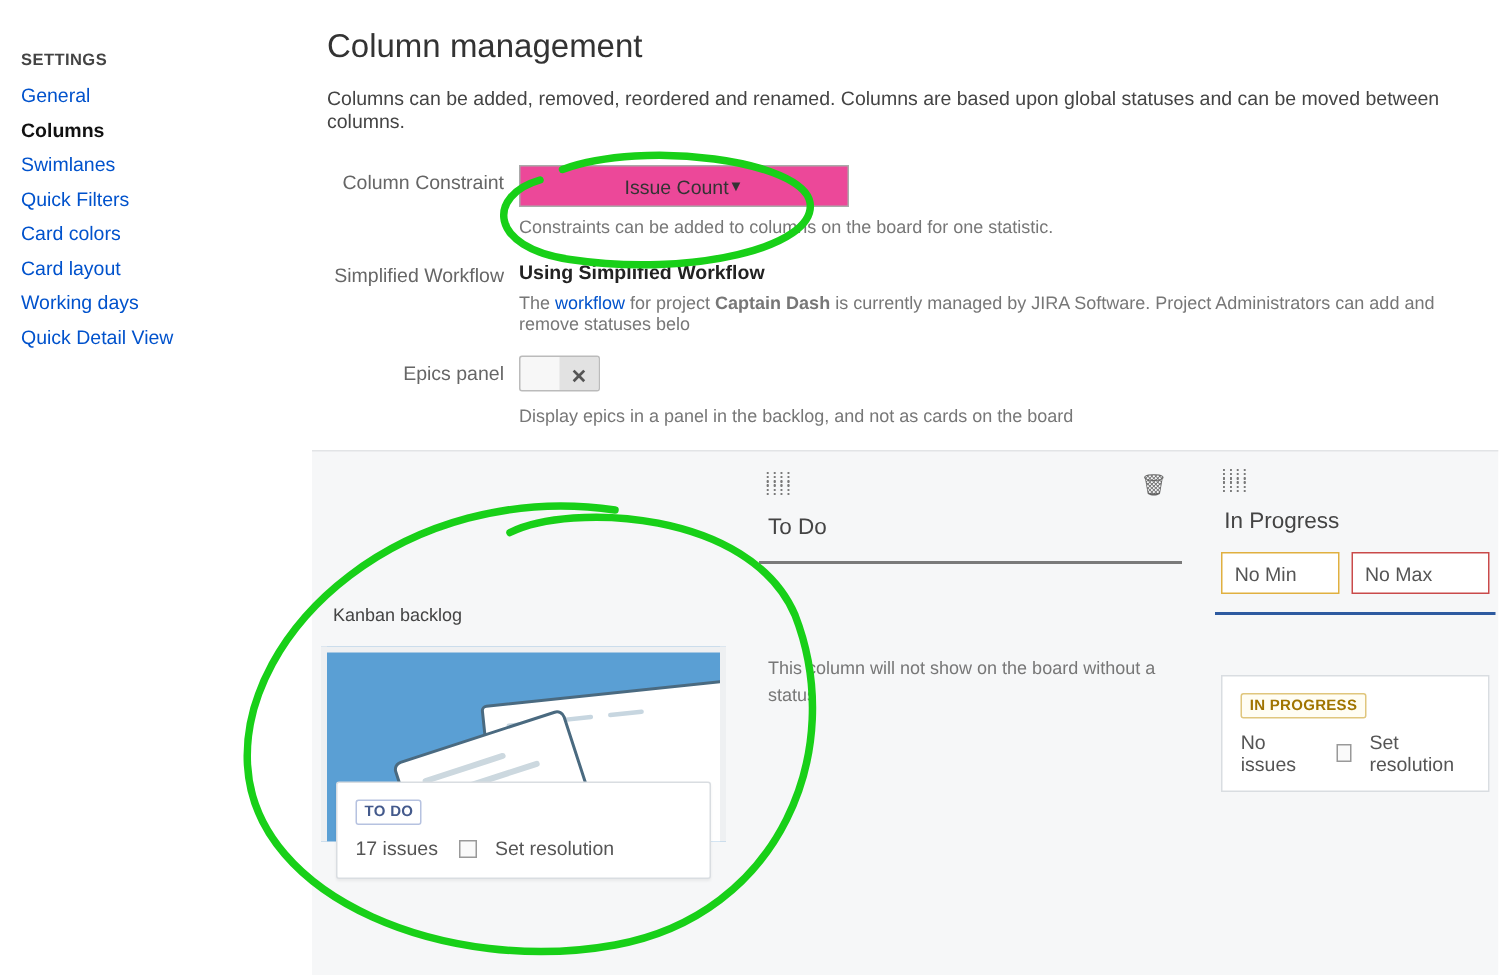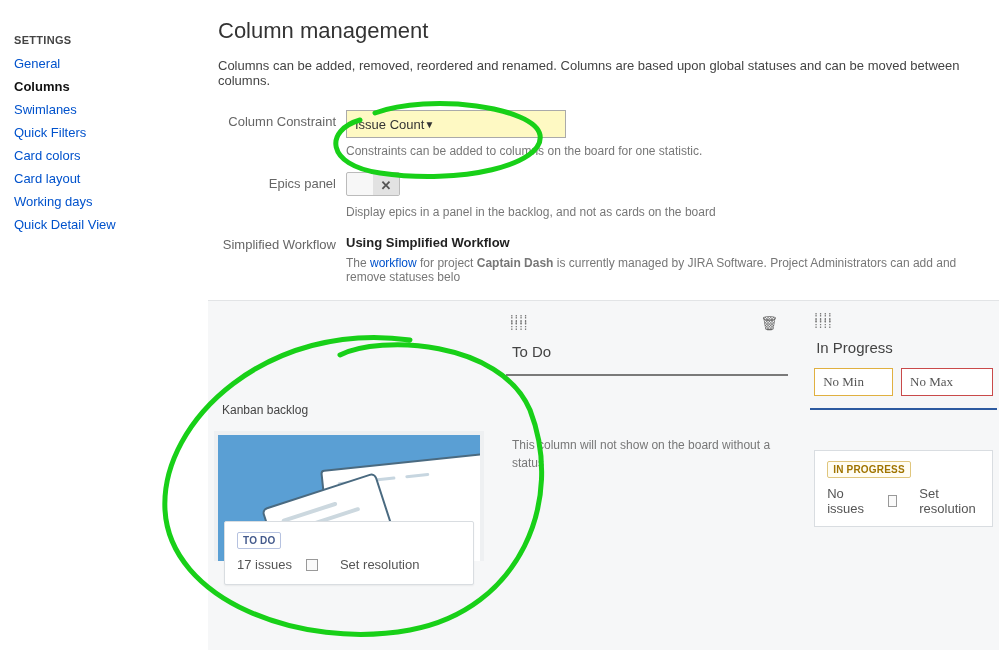--- a/index.html
+++ b/index.html
@@ -66,25 +66,25 @@
     padding-right: 10px;
     padding-top: 4px;
     color: #666;
     font-size: 13px;
   }
   .form-control { flex: 1; }
   .select {
     width: 220px;
     height: 28px;
     border: 1px solid #aaa;
-    background: #fef9c3;
+    background: #ec4899;
     padding: 0 8px;
     display: flex;
     align-items: center;
-    justify-content: flex-start;
+    justify-content: center;
     font-size: 13px;
     cursor: pointer;
   }
   .select-caret { font-size: 10px; color: #333; }
   .hint {
     font-size: 12px;
     color: #777;
     margin-top: 6px;
   }
   .hint a { color: #0052cc; text-decoration: none; }
@@ -189,21 +189,21 @@
     font-weight: bold;
     padding: 2px 5px;
     border-radius: 2px;
     letter-spacing: 0.2px;
   }
   .badge.todo { color:#445a8c; border-color:#b6c2e0; background:#fff; }
   .badge.inprog { color:#a07400; border-color:#e0c67d; background:#fffdf3; }
   .card-row2 {
     display:flex; align-items:center; gap:14px; margin-top:8px; font-size:13px; color:#555;
   }
-  .res-box { display:flex; align-items:center; gap:22px; }
+  .res-box { display:flex; align-items:center; gap:12px; }
   .chk {
     width:12px; height:12px; border:1px solid #999; background:#fafafa; display:inline-block;
   }
 
   .board-col {
     width: 300px;
     background: transparent;
     padding: 0 2px;
   }
   .col-head {
@@ -214,21 +214,21 @@
     color:#7a7a7a; letter-spacing:1px; font-size:13px; line-height:6px;
     cursor: grab;
   }
   .trash { color:#666; cursor:pointer; font-size:14px; }
   .col-title {
     font-size: 15px; color:#444; padding: 10px 6px 12px 6px;
   }
   .col-sep { height:2px; background:#7a7a7a; margin: 2px 0 14px 0; }
   .col-sep.blue { background:#2d5aa0; }
   .col-hint { font-size:12px; color:#777; padding:0 6px; line-height:1.5; }
-  .limits { display:flex; gap:8px; padding:0 4px; margin-bottom:12px;font-family:Liberation Serif, serif; }
+  .limits { display:flex; gap:8px; padding:0 4px; margin-bottom:12px; }
   .limit-input {
     height:28px; border:1px solid; padding:0 8px; font-size:13px; color:#555;
     display:flex; align-items:center; background:#fff; min-width:0;
   }
   .limit-min { border-color:#e0b040; flex:1; }
   .limit-max { border-color:#c94a4a; width:92px; }
 
   .status-block {
     margin: 0 4px;
     border:1px solid #d9dde1;
@@ -264,37 +264,37 @@
     <div class="form-control">
       <div class="select">
         <span>Issue Count</span>
         <span class="select-caret">▼</span>
       </div>
       <div class="hint">Constraints can be added to columns on the board for one statistic.</div>
     </div>
   </div>
 
   <div class="form-row">
+    <div class="form-label">Simplified Workflow</div>
+    <div class="form-control">
+      <div class="workflow-status">Using Simplified Workflow</div>
+      <div class="hint">
+        <span>The </span><a href="#">workflow</a><span> for project </span><b>Captain Dash</b><span> is currently managed by JIRA Software. Project Administrators can add and remove statuses belo</span>
+      </div>
+    </div>
+  </div>
+
+  <div class="form-row">
     <div class="form-label">Epics panel</div>
     <div class="form-control">
       <div class="toggle">
         <div class="toggle-half"></div>
         <div class="toggle-half off">✕</div>
       </div>
       <div class="hint">Display epics in a panel in the backlog, and not as cards on the board</div>
-    </div>
-  </div>
-
-  <div class="form-row">
-    <div class="form-label">Simplified Workflow</div>
-    <div class="form-control">
-      <div class="workflow-status">Using Simplified Workflow</div>
-      <div class="hint">
-        <span>The </span><a href="#">workflow</a><span> for project </span><b>Captain Dash</b><span> is currently managed by JIRA Software. Project Administrators can add and remove statuses belo</span>
-      </div>
     </div>
   </div>
 </div>
 
 <div class="columns-area">
 
   <div class="kanban-col">
     <div class="kanban-title">Kanban backlog</div>
     <div class="kanban-illus">
       <div class="illus-board">

